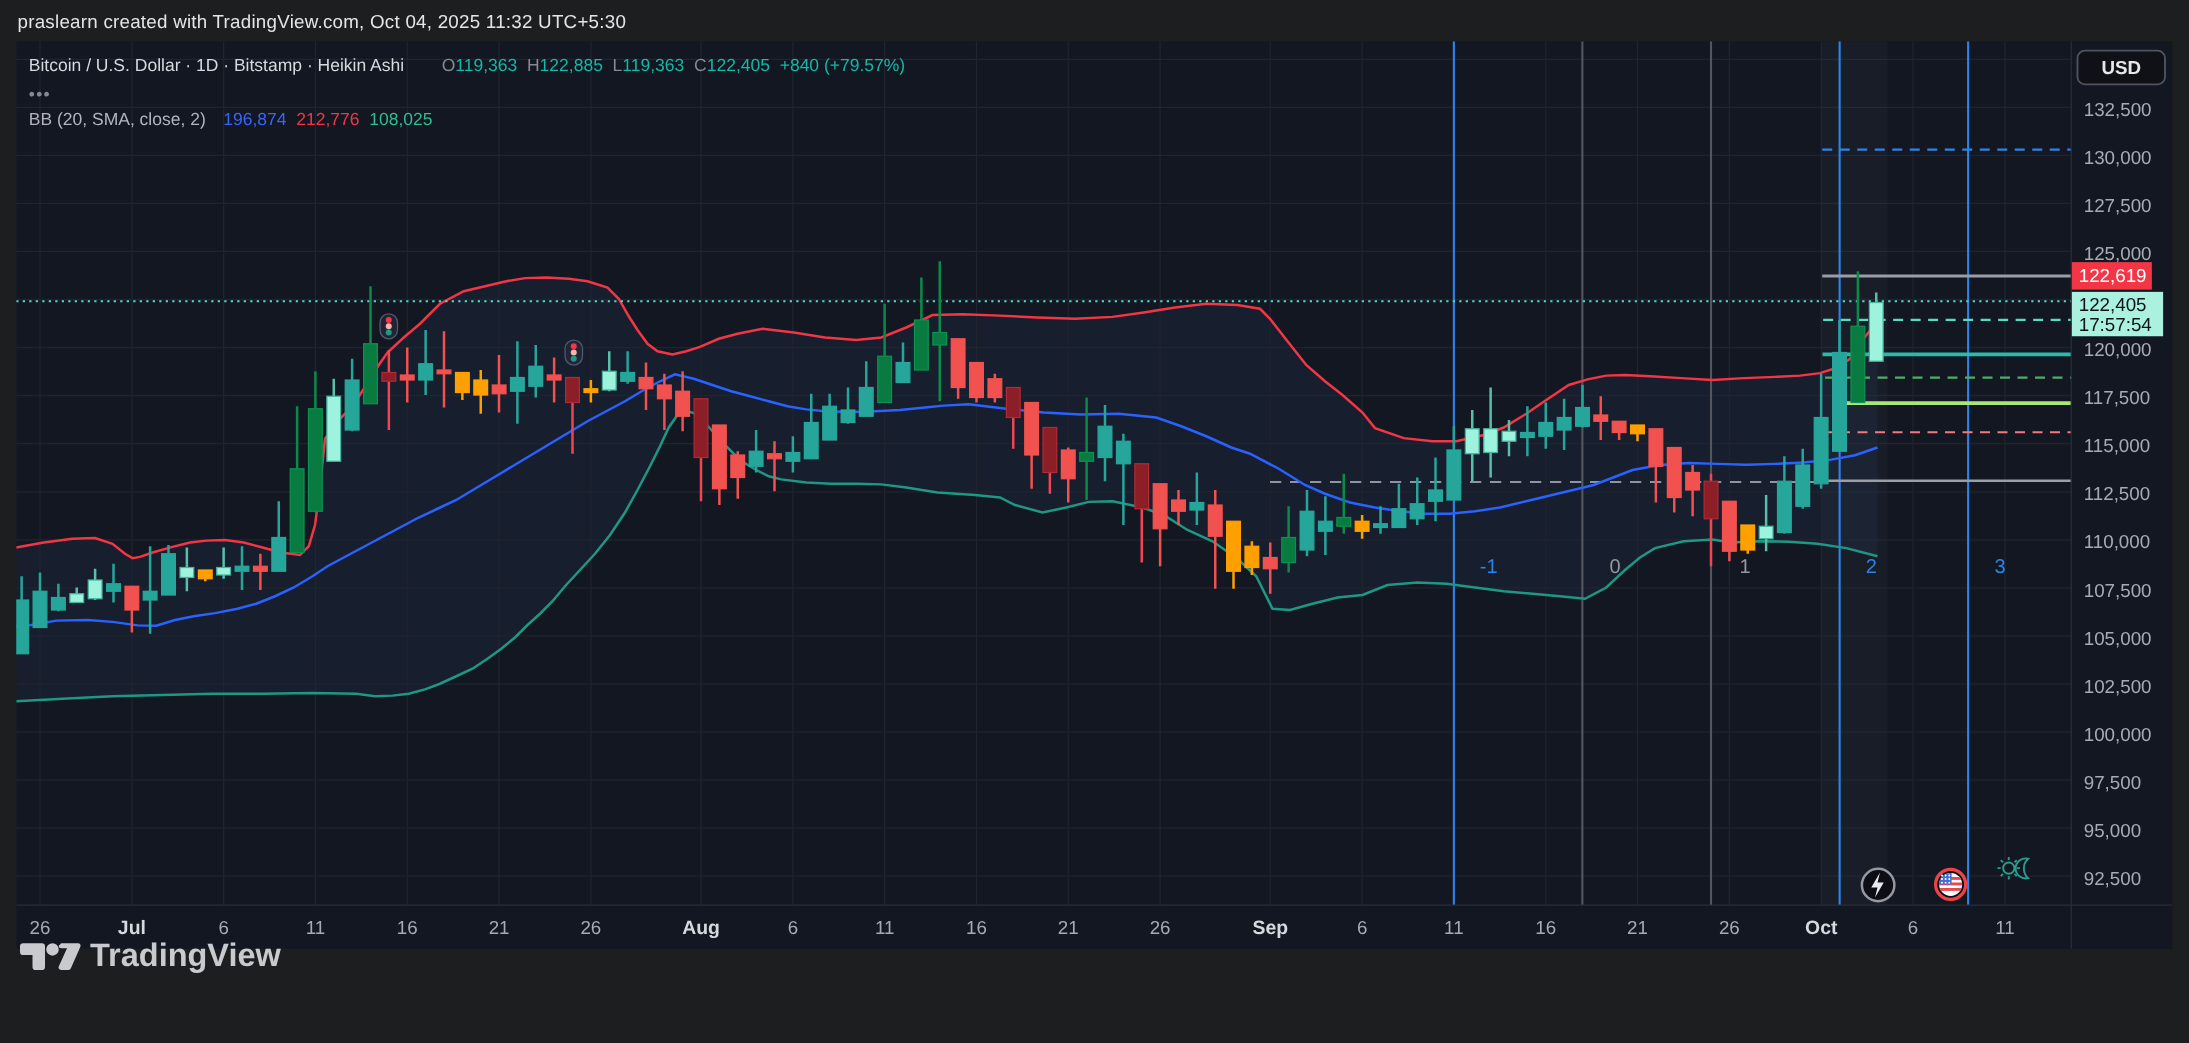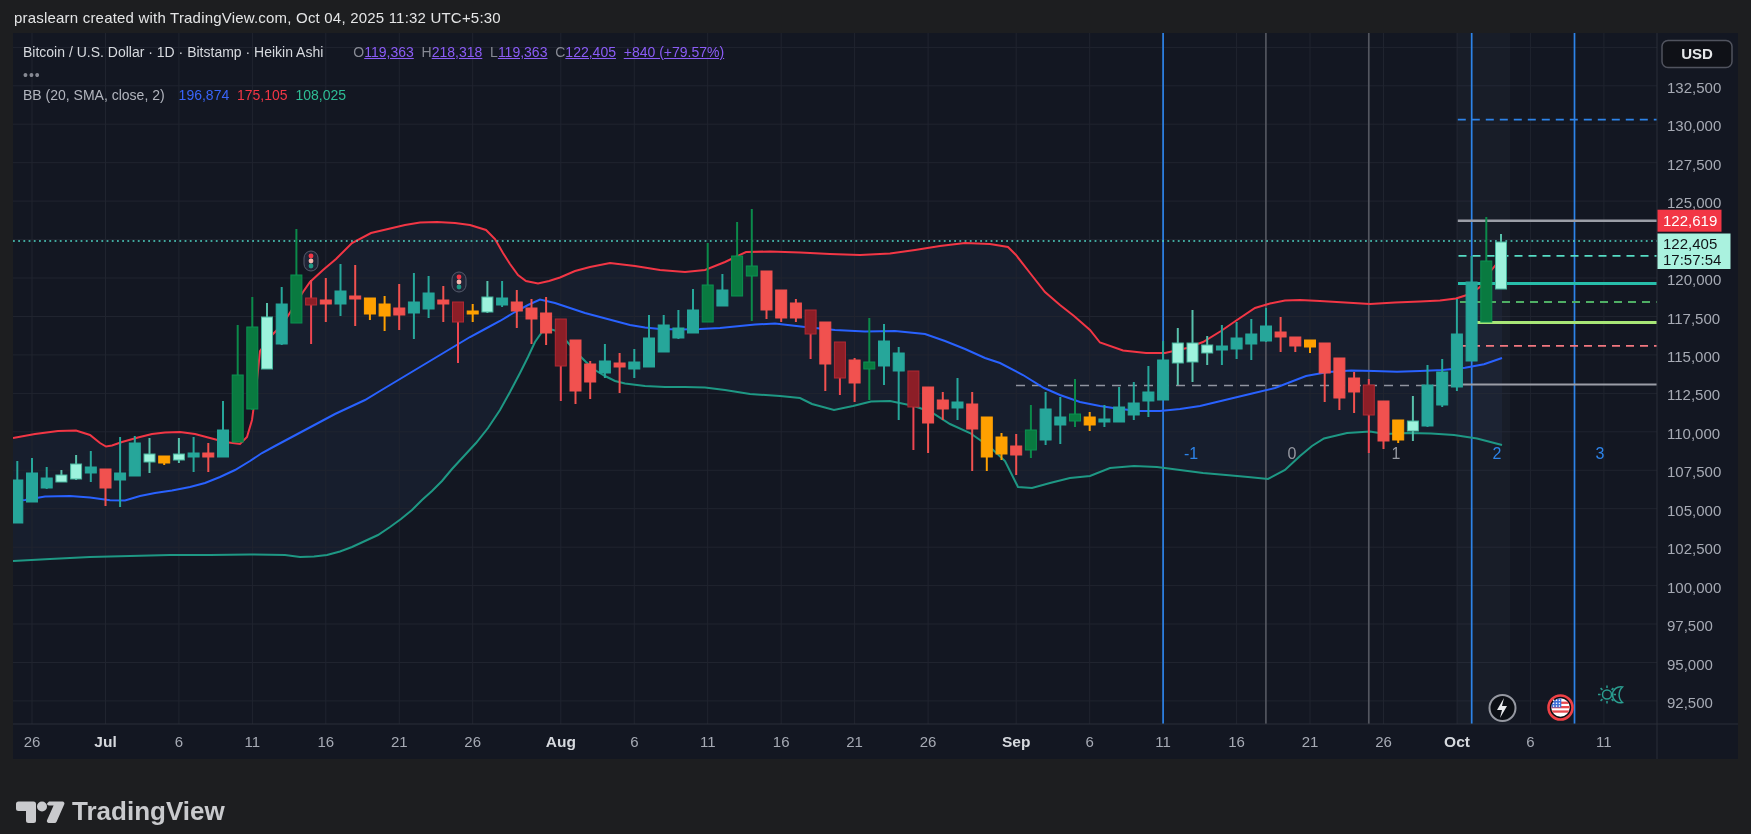--- a/index.html
+++ b/index.html
@@ -1,25 +1,25 @@
 <!DOCTYPE html>
 <html><head><meta charset="utf-8">
 <style>
   html,body{margin:0;padding:0;background:#1d1e20;width:1751px;height:834px;overflow:hidden;
     font-family:"Liberation Sans",sans-serif;}
   #topbar{position:absolute;left:0;top:0;width:1751px;height:33px;background:#1d1e20;}
   #topbar span{position:absolute;left:14px;top:9px;font-size:15px;color:#e4e5e6;letter-spacing:0.2px;}
   #chartwrap{position:absolute;left:13px;top:33px;width:1725px;height:729px;}
   #hdr{position:absolute;left:13px;top:33px;z-index:5;color:#d5d8df;}
   .h1{position:absolute;left:10px;top:11px;font-size:14px;white-space:nowrap;color:#d6d9de;}
-  .h1 .g{color:#868993;} .h1 .v{color:#8b5cf6;text-decoration:underline;}
+  .h1 .g{color:#868993;} .h1 .v{color:#14b8a6;}
   .h2{position:absolute;left:10px;top:34px;font-size:14px;color:#868993;letter-spacing:1px;}
   .h3{position:absolute;left:10px;top:54px;font-size:14px;color:#b2b5be;white-space:nowrap;}
   .h3 .b{color:#3964f9;} .h3 .r{color:#f23645;} .h3 .t{color:#2ebd95;text-align:center;}
-  #logo{position:absolute;left:16px;top:794px;}
+  #logo{position:absolute;left:16px;top:747px;}
 </style></head>
 <body>
 <div id="topbar">
     <span>praslearn created with TradingView.com, Oct 04, 2025 11:32 UTC+5:30</span>
   </div>
 <div id="chartwrap"><svg width="1725" height="729" viewBox="0 0 1725 729">
 <rect x="0" y="0" width="1725" height="726" fill="#131722"></rect>
 <path d="M0.0,405.0 L22.0,401.0 L45.0,398.0 L63.0,397.5 L77.0,402.0 L87.0,410.0 L93.0,413.5 L99.0,412.5 L109.0,409.0 L125.0,404.5 L139.0,401.0 L152.0,399.5 L167.0,399.0 L182.0,401.0 L197.0,405.0 L212.0,409.0 L227.0,411.0 L234.0,404.0 L239.0,387.0 L243.0,357.0 L247.0,318.0 L257.0,304.0 L269.0,292.0 L280.0,275.0 L290.0,259.0 L297.0,249.0 L310.0,237.0 L323.0,226.0 L339.0,210.0 L358.0,200.0 L375.0,196.0 L392.0,192.0 L407.0,189.5 L424.0,189.0 L442.0,190.0 L457.0,192.0 L473.0,197.0 L482.0,206.0 L490.0,220.0 L497.0,231.0 L505.0,242.0 L513.0,248.0 L525.0,250.5 L536.0,248.0 L547.0,244.5 L562.0,238.0 L577.0,234.0 L597.0,230.0 L622.0,233.0 L647.0,237.0 L672.0,239.0 L692.0,237.0 L712.0,229.0 L733.0,219.0 L757.0,218.5 L787.0,219.5 L817.0,221.0 L847.0,222.0 L877.0,220.5 L902.0,217.0 L927.0,213.0 L952.0,210.0 L977.0,211.0 L995.0,214.0 L1003.0,222.0 L1017.0,240.0 L1032.0,259.0 L1047.0,272.0 L1061.0,283.0 L1077.0,297.0 L1087.0,309.5 L1110.0,317.5 L1133.0,320.0 L1152.0,320.0 L1174.0,315.0 L1190.0,309.0 L1208.0,298.0 L1224.0,287.0 L1242.0,275.0 L1257.0,270.5 L1272.0,267.5 L1287.0,267.0 L1307.0,268.0 L1332.0,269.5 L1357.0,271.0 L1382.0,269.5 L1407.0,268.5 L1427.0,267.5 L1443.0,265.5 L1457.0,261.0 L1467.0,254.0 L1477.0,239.0 L1489.0,224.0 L1489.0,412.0 L1464.0,405.5 L1441.0,402.0 L1418.0,400.4 L1395.0,400.0 L1372.0,401.0 L1357.0,398.6 L1334.0,400.0 L1311.0,405.5 L1299.0,413.0 L1287.0,423.0 L1272.0,437.0 L1255.0,446.0 L1235.0,444.0 L1213.0,442.0 L1190.0,440.0 L1167.0,437.0 L1144.0,434.0 L1121.0,433.0 L1097.0,435.0 L1077.0,443.0 L1057.0,445.0 L1037.0,450.0 L1019.0,455.0 L1005.0,454.0 L992.0,428.0 L977.0,414.0 L957.0,400.0 L937.0,391.0 L918.0,379.0 L901.0,373.0 L877.0,368.0 L858.0,368.5 L840.0,373.0 L821.0,377.0 L799.0,371.0 L787.0,365.0 L767.0,363.0 L737.0,361.0 L712.0,357.0 L692.0,354.5 L672.0,354.0 L652.0,354.0 L632.0,353.0 L612.0,350.5 L602.0,348.0 L592.0,343.0 L582.0,337.0 L573.0,329.0 L565.0,321.0 L557.0,312.0 L549.0,303.0 L542.0,297.5 L535.0,295.5 L529.0,299.0 L522.0,309.0 L515.0,324.0 L507.0,340.0 L497.0,359.0 L487.0,377.0 L475.0,395.0 L463.0,410.0 L451.0,423.0 L439.0,436.0 L429.0,448.0 L419.0,458.0 L409.0,467.0 L399.0,477.0 L388.0,486.0 L377.0,494.0 L365.0,502.0 L352.0,508.0 L339.0,514.0 L327.0,518.5 L314.0,522.0 L301.0,523.5 L287.0,524.0 L272.0,522.0 L237.0,521.5 L197.0,522.0 L157.0,522.0 L117.0,523.0 L77.0,524.0 L37.0,526.0 L0.0,528.0 Z" fill="rgba(90,130,200,0.07)" stroke="none"></path>
 <line x1="0" y1="14.4" x2="1644" y2="14.4" stroke="#20242f" stroke-width="1"></line>
 <line x1="0" y1="52.8" x2="1644" y2="52.8" stroke="#20242f" stroke-width="1"></line>
@@ -433,26 +433,26 @@
 <line x1="1594.0" y1="668.0" x2="1594.0" y2="670.5" stroke="#2a9d8f" stroke-width="1.5"></line>
 <line x1="1589.4" y1="666.1" x2="1587.6" y2="667.9" stroke="#2a9d8f" stroke-width="1.5"></line>
 <line x1="1587.5" y1="661.5" x2="1585.0" y2="661.5" stroke="#2a9d8f" stroke-width="1.5"></line>
 <line x1="1589.4" y1="656.9" x2="1587.6" y2="655.1" stroke="#2a9d8f" stroke-width="1.5"></line>
 <line x1="1594.0" y1="655.0" x2="1594.0" y2="652.5" stroke="#2a9d8f" stroke-width="1.5"></line>
 <line x1="1598.6" y1="656.9" x2="1600.4" y2="655.1" stroke="#2a9d8f" stroke-width="1.5"></line>
 <path d="M 1609.5,654.0 a 8,8 0 1,0 0,15.5 a 10.5,10.5 0 0,1 0,-15.5 z" fill="none" stroke="#2a9d8f" stroke-width="1.5"></path>
 </svg></div>
 <div id="hdr">
   <div class="h1">Bitcoin / U.S. Dollar · 1D · Bitstamp · Heikin Ashi<span style="display:inline-block;width:30px"></span><span class="g">O</span><span class="v">119,363</span>&nbsp;
-    <span class="g">H</span><span class="v">218,318</span>&nbsp;
+    <span class="g">H</span><span class="v">122,885</span>&nbsp;
     <span class="g">L</span><span class="v">119,363</span>&nbsp;
     <span class="g">C</span><span class="v">122,405</span>&nbsp;
     <span class="v">+840 (+79.57%)</span></div>
   <div class="h2">•••</div>
-  <div class="h3">BB (20, SMA, close, 2)<span style="display:inline-block;width:14px"></span><span class="b">196,874</span>&nbsp; <span class="r">175,105</span>&nbsp; <span class="t">108,025</span></div>
+  <div class="h3">BB (20, SMA, close, 2)<span style="display:inline-block;width:14px"></span><span class="b">196,874</span>&nbsp; <span class="r">212,776</span>&nbsp; <span class="t">108,025</span></div>
 </div>
 <div id="logo"><svg width="230" height="36" viewBox="0 0 230 36">
   <g fill="#c9cacd">
     <path d="M0,10 a2.5,2.5 0 0 1 2.5,-2.5 h15 a2.5,2.5 0 0 1 2.5,2.5 v16.5 a2.5,2.5 0 0 1 -2.5,2.5 h-5 a2.5,2.5 0 0 1 -2.5,-2.5 v-9.5 h-7.5 a2.5,2.5 0 0 1 -2.5,-2.5 z"></path>
     <circle cx="26" cy="12.5" r="5"></circle>
     <path d="M33,7.5 h13.5 a2,2 0 0 1 1.8,2.8 l-7.6,17.2 a2.5,2.5 0 0 1 -2.3,1.5 h-5.6 a2,2 0 0 1 -1.8,-2.8 l6.6,-14.7 h-4.6 a2,2 0 0 1 -2,-2 z"></path>
     <text x="56" y="26" font-size="26" font-weight="bold" font-family="Liberation Sans, sans-serif" fill="#c9cacd">TradingView</text>
   </g>
 </svg></div>
 

